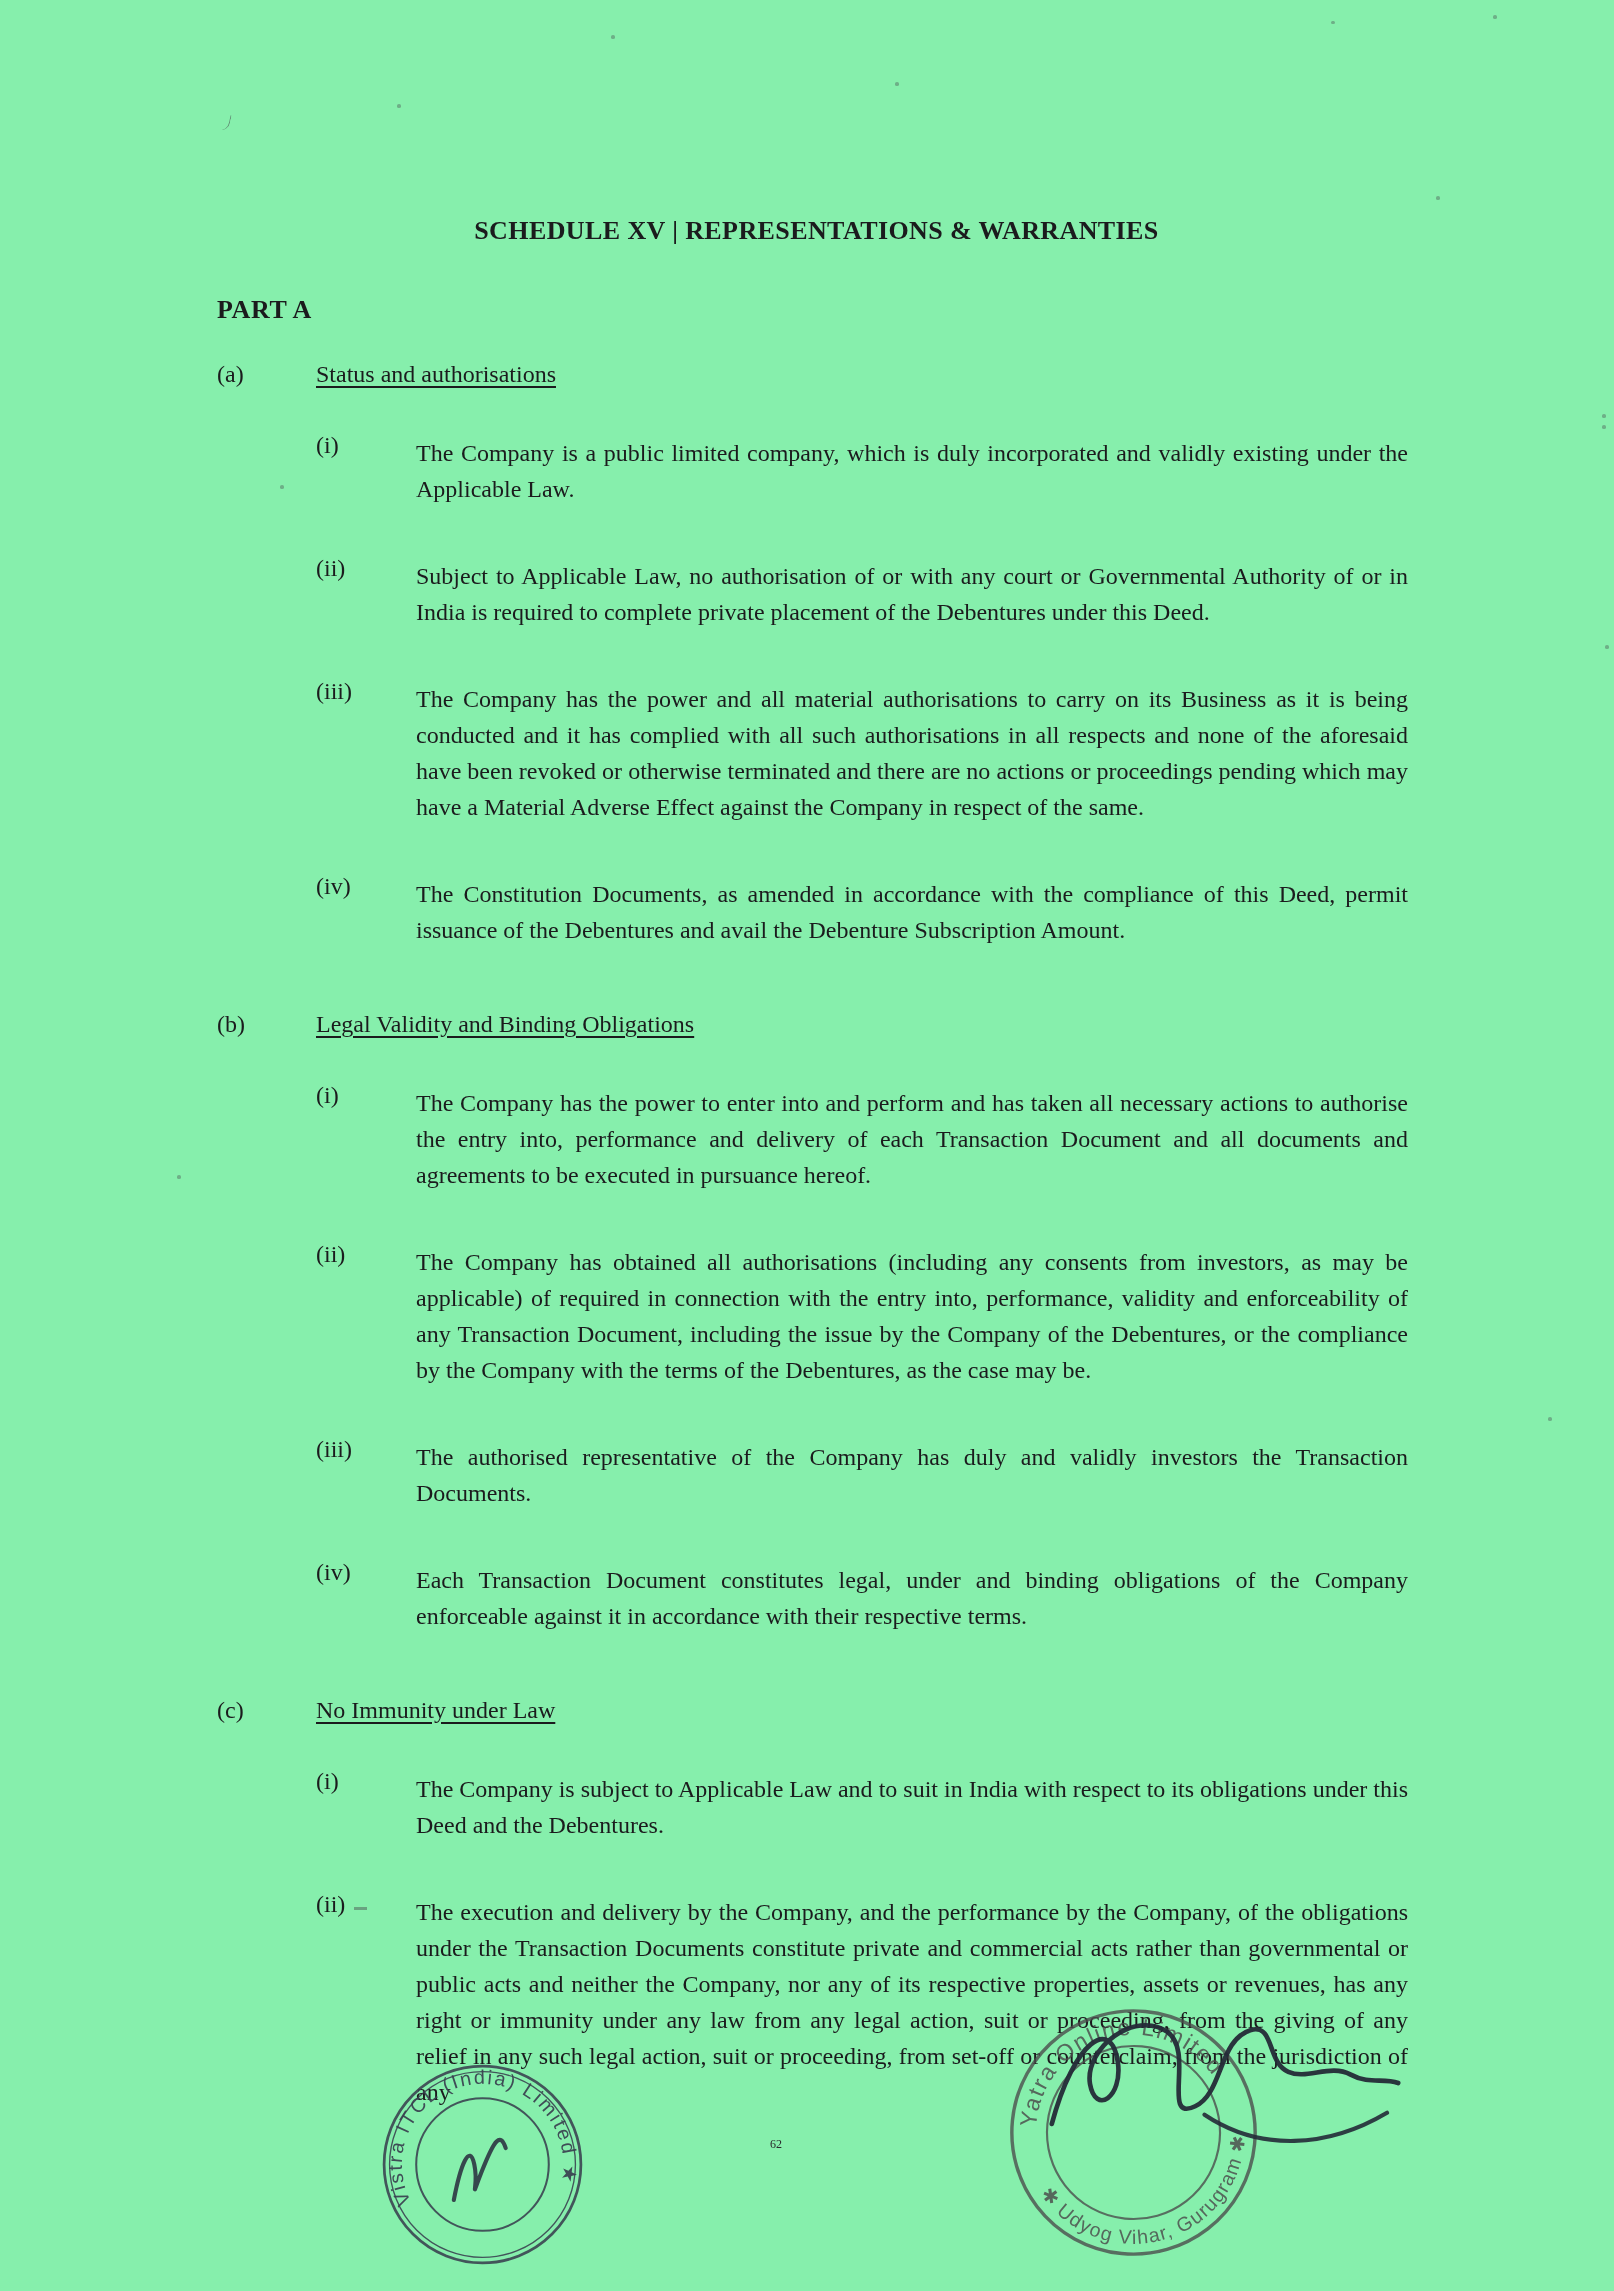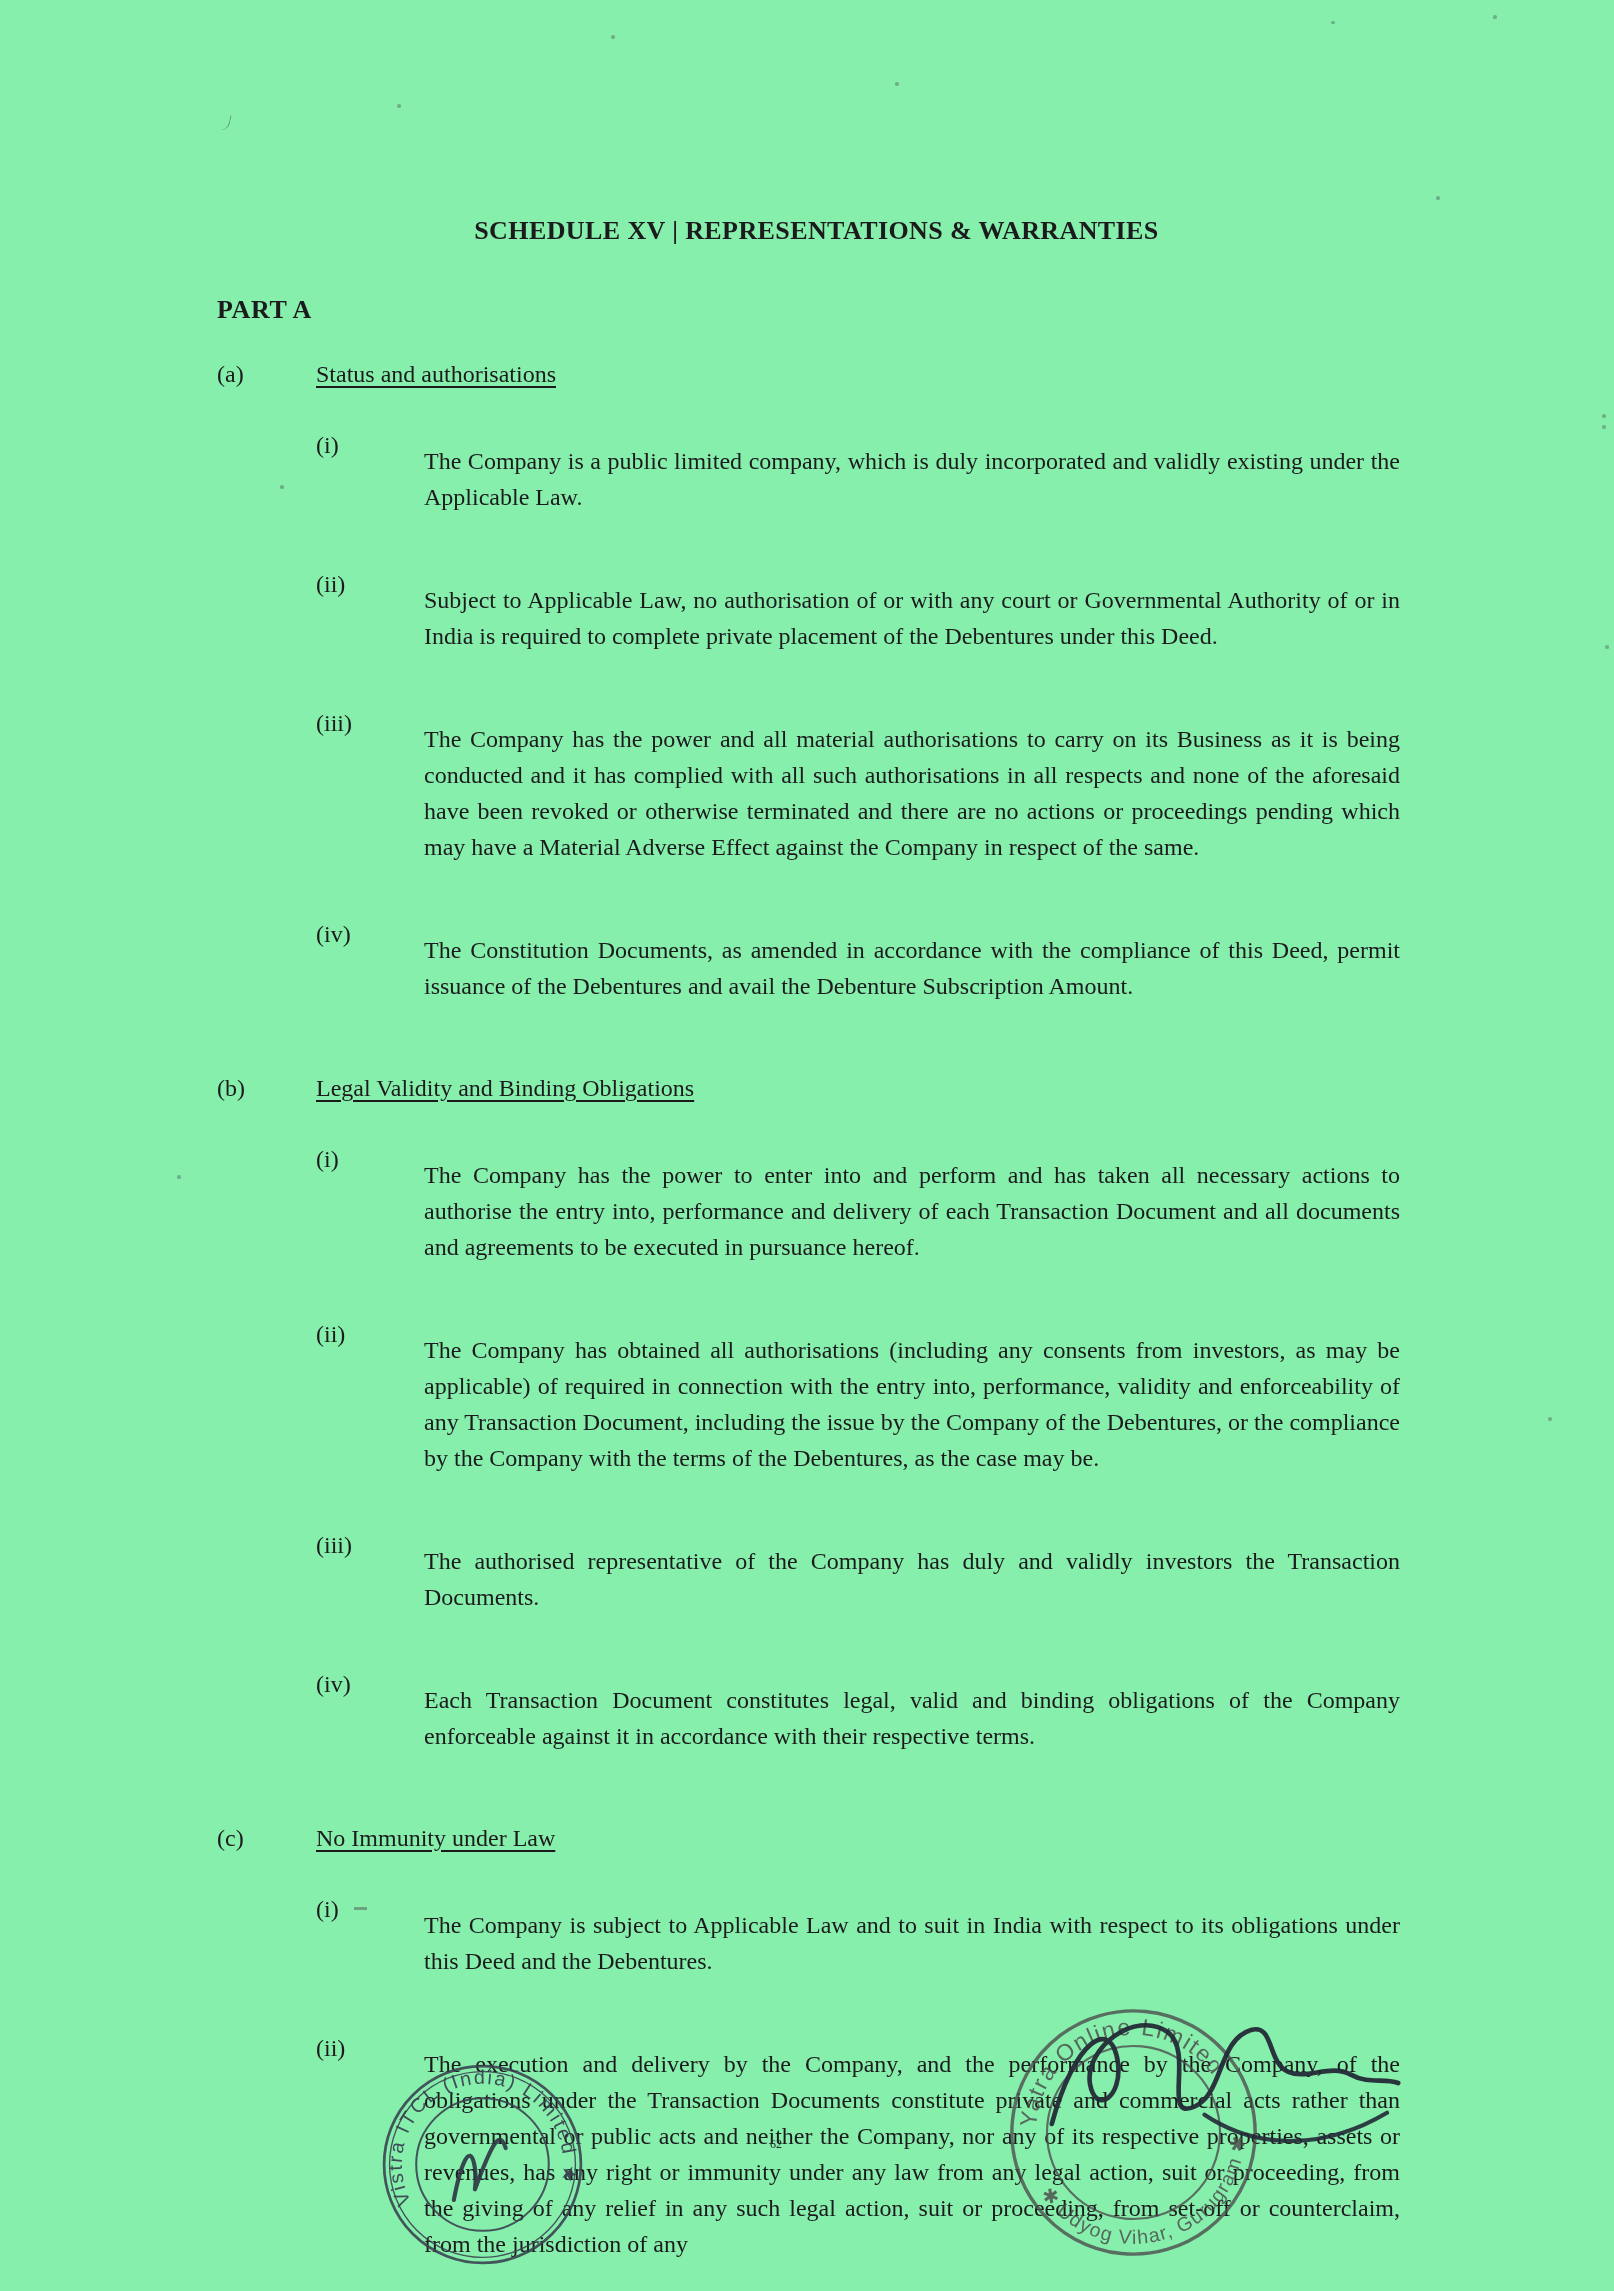--- a/index.html
+++ b/index.html
@@ -45,21 +45,21 @@
   .sec-heading { text-decoration: underline; text-underline-offset: 3.7px; }
   .item-row {
     display: flex;
     margin-top: 35px;
     margin-left: 99px;
     font-size: 24px;
     line-height: 36px;
   }
   .item-label { width: 92px; flex: none; }
   .item-text {
-    margin: 16px;
+    margin: 8px;
     width: 994px;
     text-align: justify;
   }
   .page-number {
     position: absolute;
     left: 770px;
     top: 2137px;
     font-size: 12px;
     color: #2a2a2c;
     font-family: "Liberation Serif", serif;
@@ -131,21 +131,21 @@
     <div class="item-row">
       <span class="item-label">(ii)</span>
       <p class="item-text">The Company has obtained all authorisations (including any consents from investors, as may be applicable) of required in connection with the entry into, performance, validity and enforceability of any Transaction Document, including the issue by the Company of the Debentures, or the compliance by the Company with the terms of the Debentures, as the case may be.</p>
     </div>
     <div class="item-row">
       <span class="item-label">(iii)</span>
       <p class="item-text">The authorised representative of the Company has duly and validly investors the Transaction Documents.</p>
     </div>
     <div class="item-row">
       <span class="item-label">(iv)</span>
-      <p class="item-text">Each Transaction Document constitutes legal, valid and binding obligations of the Company enforceable against it in accordance with their respective terms.</p>
+      <p class="item-text">Each Transaction Document constitutes legal, under and binding obligations of the Company enforceable against it in accordance with their respective terms.</p>
     </div>
 
     <div class="sec-row">
       <span class="sec-label">(c)</span>
       <span class="sec-heading">No Immunity under Law</span>
     </div>
     <div class="item-row">
       <span class="item-label">(i)</span>
       <p class="item-text">The Company is subject to Applicable Law and to suit in India with respect to its obligations under this Deed and the Debentures.</p>
     </div>

